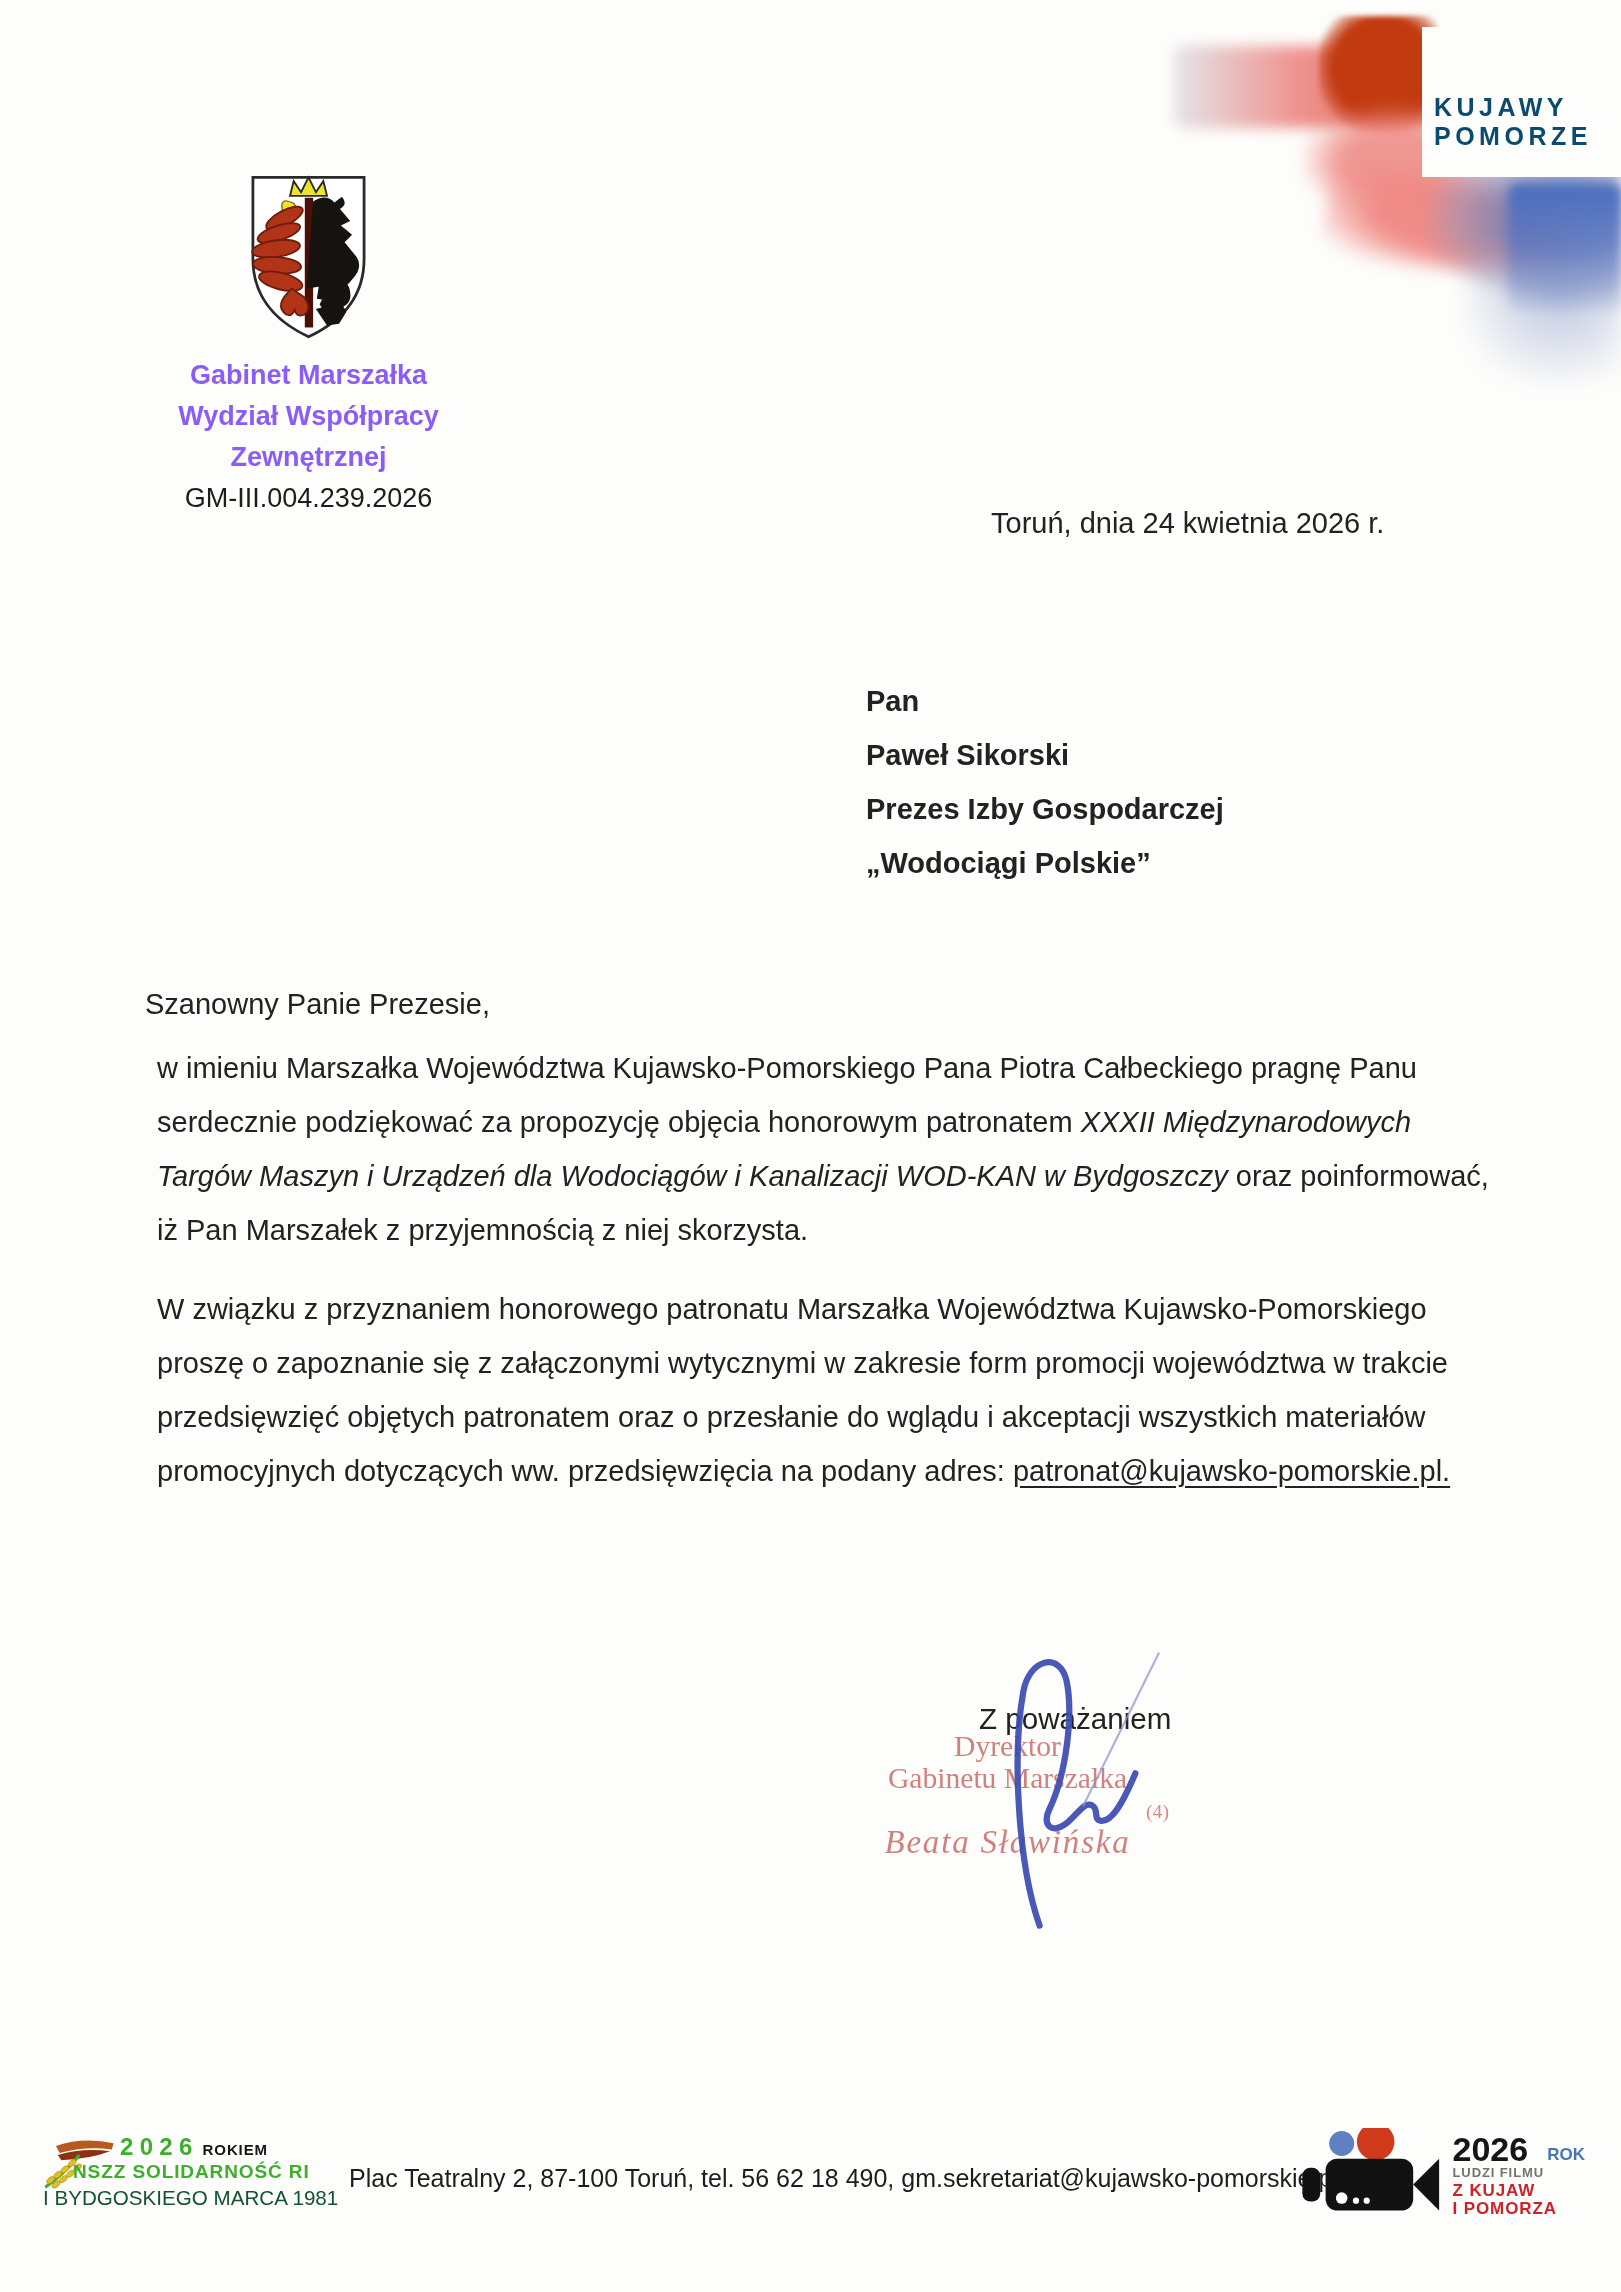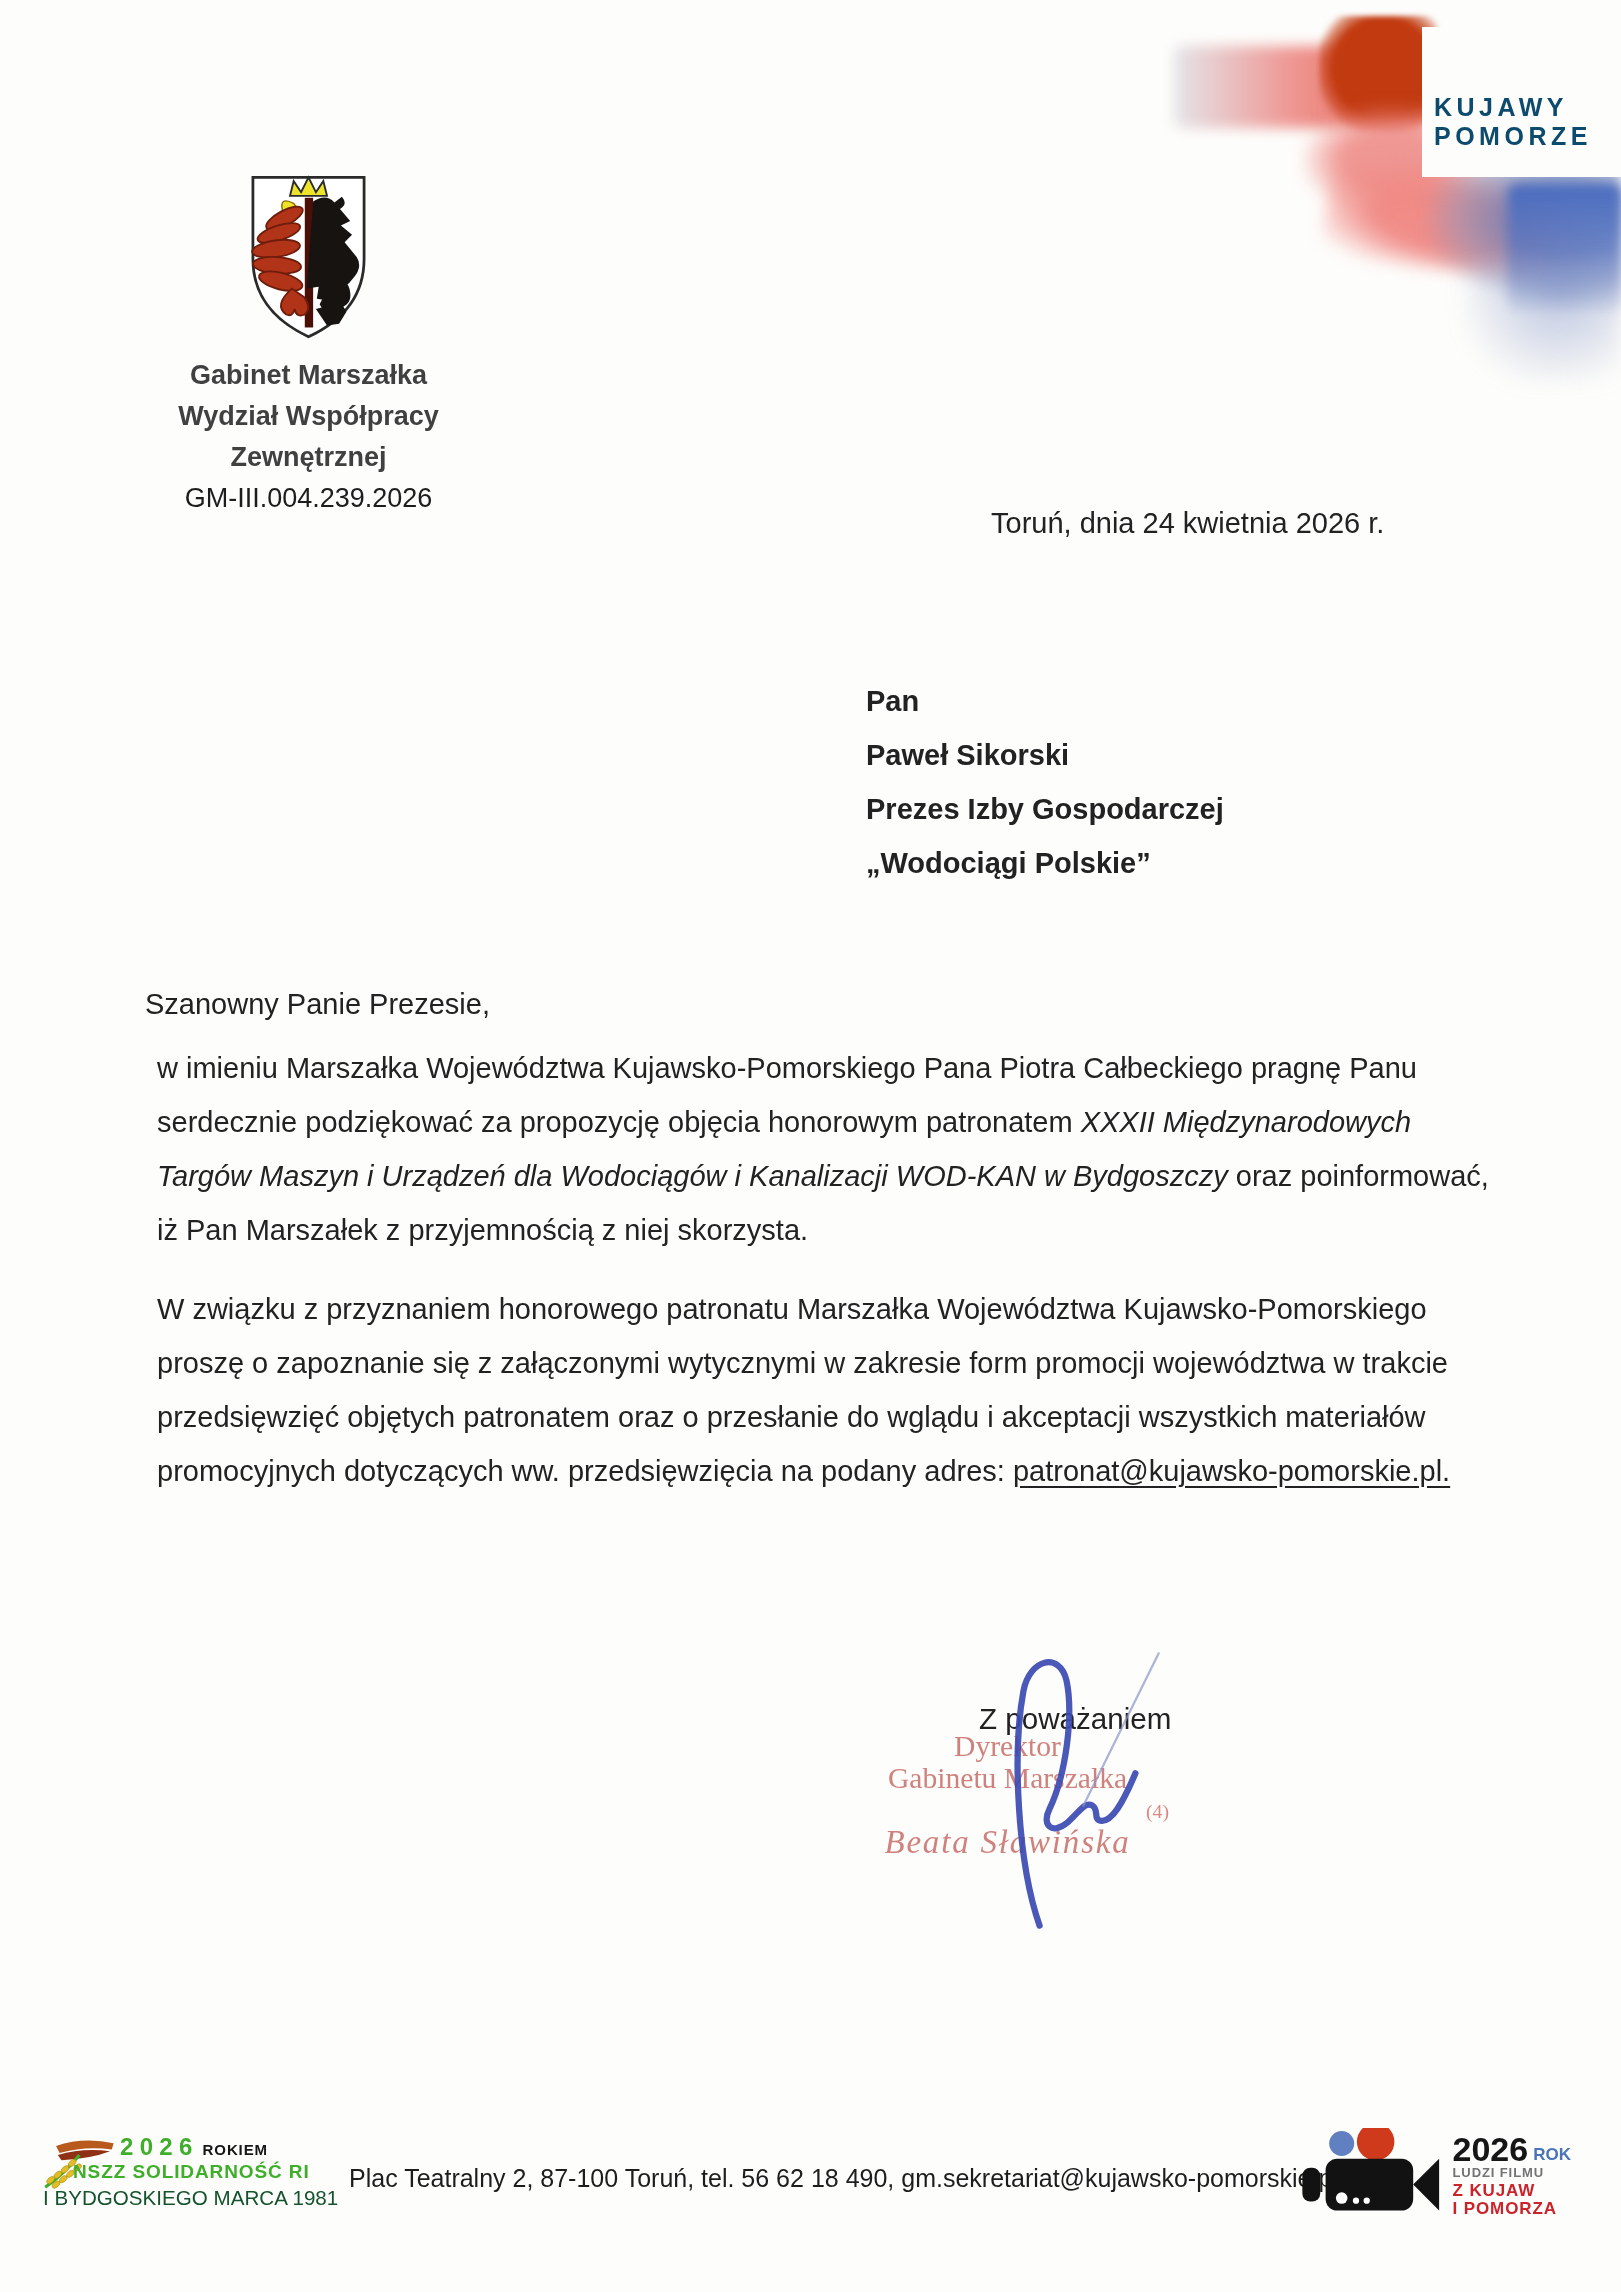--- a/index.html
+++ b/index.html
@@ -2,21 +2,21 @@
 <html style="font-size:14.3px"><head>
 <meta charset="utf-8">
 <style>
   html,body{margin:0;padding:0;background:#e8e8e8;}
   .page{position:relative;width:1621px;height:2293px;background:#fdfdfb;overflow:hidden;
         font-family:"Liberation Sans",sans-serif;color:#222;}
 
   
   .crest-block{position:absolute;left:125px;top:170px;width:367px;text-align:center;}
   .crest-block svg{display:block;margin:0 auto;}
-  .office{font-weight:bold;font-size:27px;line-height:41px;margin-top:9px;color:#404040;}
+  .office{font-weight:bold;font-size:27px;line-height:41px;margin-top:9px;color:#8b5cf6;}
   .refno{font-size:27px;line-height:41px;color:#1d1d1d;}
 
   
   .kp-logo{position:absolute;left:1169px;top:16px;width:452px;height:376px;}
   .kp-logo .wash{position:absolute;}
   .w-pink-band{left:5.4px;top:30px;width:269px;height:82px;border-radius:9px 39px 30px 9px;
     background:linear-gradient(90deg,rgba(224,224,230,.85),rgba(236,130,125,.85) 45%,rgba(223,85,62,.95));
     filter:blur(6.3px);}
   .w-red-blob{left:150px;top:0;width:118px;height:116px;
     background:radial-gradient(circle at 55% 45%,#c23a10 55%,rgba(194,58,16,.55) 68%,rgba(194,58,16,0) 78%);
@@ -67,21 +67,21 @@
   .fl-row1{position:absolute;left:95px;top:1.8px;white-space:nowrap;}
   .fl-year{font-weight:bold;font-size:24px;color:#3fae2a;letter-spacing:6.3px;}
   .fl-rokiem{font-weight:bold;font-size:15px;color:#161616;letter-spacing:0.9px;}
   .fl-row2{position:absolute;left:48px;top:29.6px;font-weight:bold;font-size:19px;color:#3fae2a;letter-spacing:0.9px;white-space:nowrap;}
   .fl-row3{position:absolute;left:18px;top:55px;font-weight:normal;font-size:20.6px;color:#14532d;white-space:nowrap;}
   .f-center{position:absolute;left:349px;top:2164px;font-size:25px;color:#1d1d1d;white-space:nowrap;}
   .f-right{position:absolute;left:1297px;top:2128px;display:flex;align-items:flex-start;}
   .fr-text{margin-left:12.5px;margin-top:7.2px;line-height:18px;white-space:nowrap;}
   .fr-line1{display:flex;align-items:flex-end;}
   .fr-year{font-weight:bold;font-size:34px;line-height:29px;color:#161616;}
-  .fr-rok{font-weight:bold;font-size:17px;color:#4a74b8;margin-left:5px;}
+  .fr-rok{font-weight:bold;font-size:17px;color:#4a74b8;margin-left:19px;}
   .fr-blue{font-weight:bold;font-size:13px;color:#737373;letter-spacing:0.9px;}
   .fr-red{font-weight:bold;font-size:17px;color:#cc2229;letter-spacing:0.9px;}
 </style>
 </head>
 <body>
 
 <div class="page">
 
   <div class="crest-block">
     <svg width="133" height="176" viewBox="0 0 140 190">

